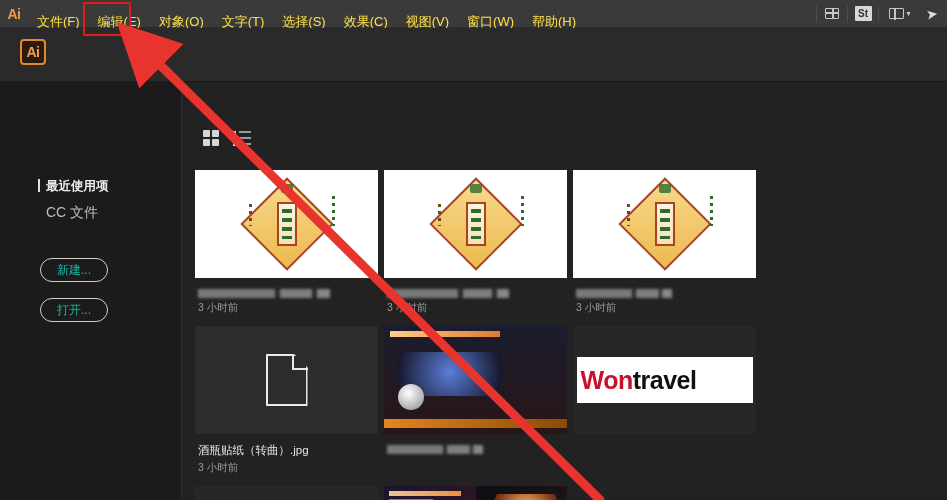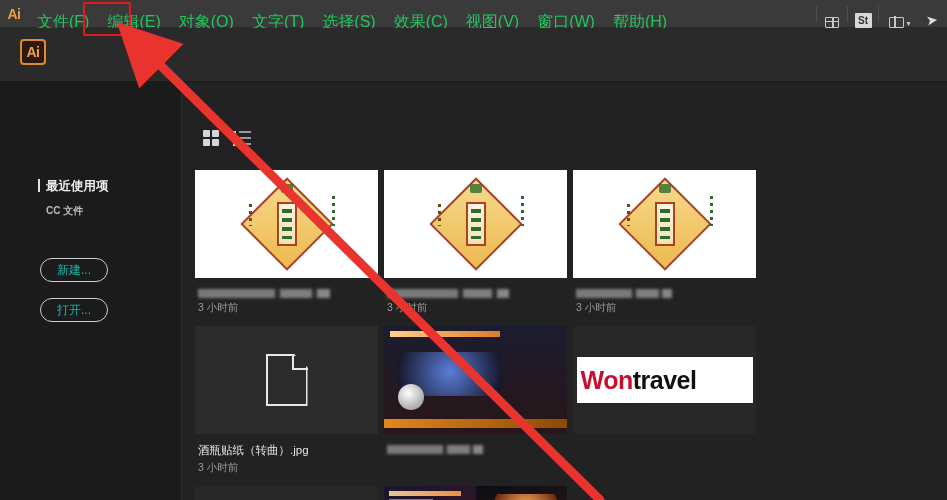--- a/index.html
+++ b/index.html
@@ -16,25 +16,25 @@
     position: absolute; top: 0; left: 0; width: 947px; height: 28px;
     background: #3a3a3a;
     display: flex; align-items: center;
     border-bottom: 1px solid #2b2b2b;
   }
   .app-logo-mini {
     width: 28px; height: 28px; display: flex; align-items: center; justify-content: center;
     color: #f19c3e; font-weight: bold; font-size: 14px; letter-spacing: -0.5px;
   }
   .menu-item {
-    font-size: 16px; color: #22c55e; padding: 0 9px; line-height: 28px; white-space: nowrap; margin-top: 16px;
+    font-size: 13px; color: #fde047; padding: 0 9px; line-height: 28px; white-space: nowrap; margin-top: 16px;
   }
   .menubar-spacer { flex: 1 1 auto; }
   .mb-sep { width: 1px; height: 16px; background: #4e4e4e; margin: 0 4px; }
-  .mb-icon { width: 22px; height: 28px; display: flex; align-items: flex-end; justify-content: center; }
+  .mb-icon { width: 22px; height: 28px; display: flex; align-items: center; justify-content: center; }
   .ic-arrange {
     width: 14px; height: 11px; border: 1.5px solid #c8c8c8; border-radius: 1px; position: relative;
   }
   .ic-arrange::before { content:""; position:absolute; left:50%; top:0; bottom:0; width:1.5px; background:#c8c8c8; }
   .ic-arrange::after { content:""; position:absolute; left:0; right:0; top:3px; height:1.5px; background:#c8c8c8; }
   .ic-stock {
     width: 17px; height: 15px; background: #d8d8d8; color: #333; font-size: 10px;
     display:flex; align-items:center; justify-content:center; border-radius:1px; font-weight:600;
   }
   .ic-ws { width: 15px; height: 11px; border: 1.5px solid #c8c8c8; border-radius:1px; position: relative;}
@@ -63,21 +63,21 @@
   }
   .side-sec { position: absolute; left: 38px; top: 96px; }
   .side-head {
     font-size: 12.5px; color: #eeeeee; font-weight: bold; position: relative; padding-left: 8px;
     margin-bottom: 9px;
     text-align: right;
   }
   .side-head::before {
     content:""; position:absolute; left:0; top:1px; width:2px; height:13px; background:#e2e2e2;
   }
-  .side-sub { font-size: 10px; color: #bdbdbd; padding-left: 8px; font-weight: bold; }
+  .side-sub { font-size: 14px; color: #bdbdbd; padding-left: 8px; }
   .side-btn {
     position: absolute; left: 40px; width: 68px; height: 24px;
     border: 1px solid #cfcfcf; border-radius: 12px; color: #14b8a6;
     font-size: 12px; display: flex; align-items: center; justify-content: center;
     background: transparent;
   }
   .side-btn.new  { top: 176px; }
   .side-btn.open { top: 216px; }
 
   

